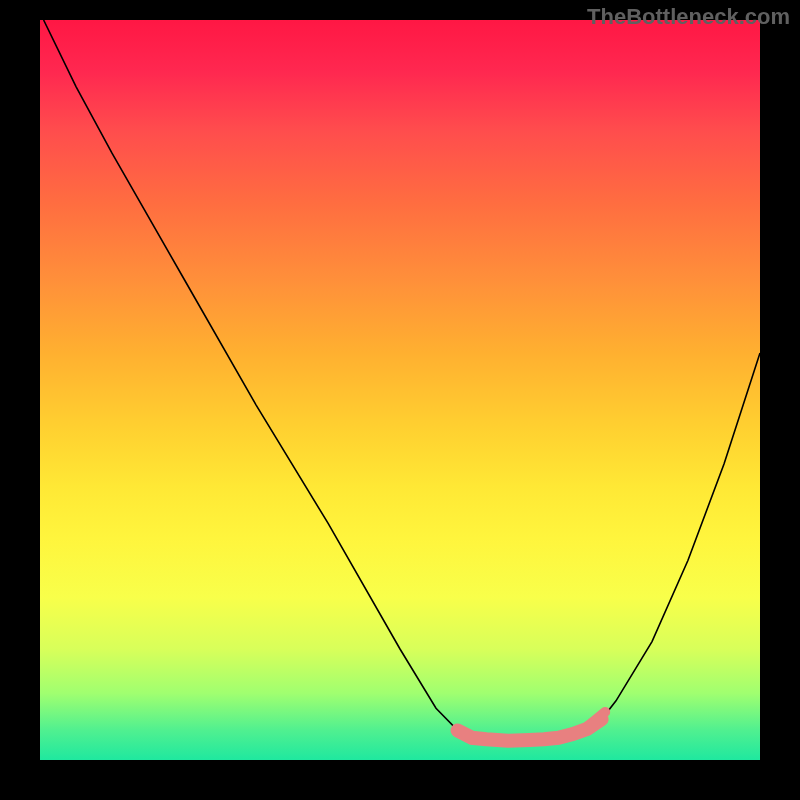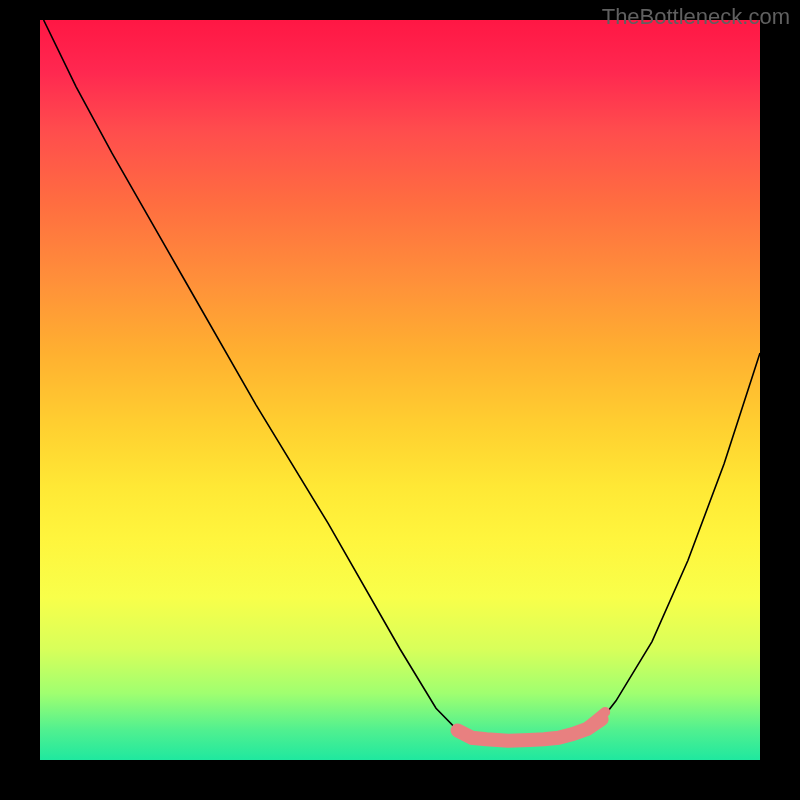--- a/index.html
+++ b/index.html
@@ -11,21 +11,21 @@
     overflow: hidden;
     position: relative;
   }
   .watermark {
     position: absolute;
     top: 4px;
     right: 10px;
     color: #606060;
     font-family: Arial, sans-serif;
     font-size: 22px;
-    font-weight: normal;
+    font-weight: bold;
     z-index: 10;
   }
   .plot-area {
     position: absolute;
     left: 40px;
     top: 20px;
     width: 720px;
     height: 740px;
   }
   .gradient-bg {

